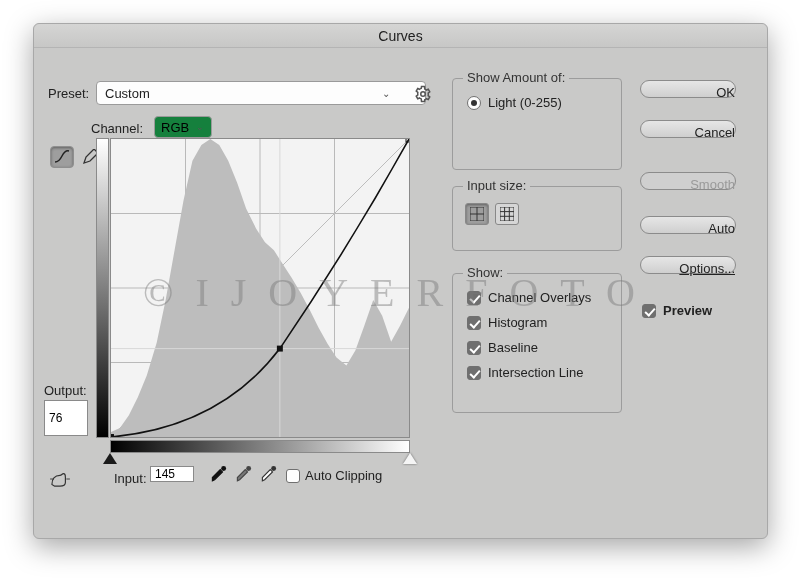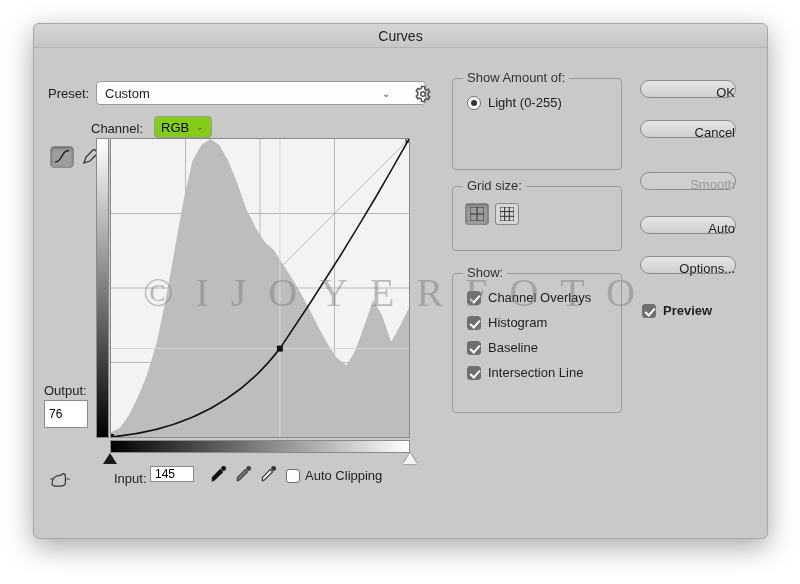--- a/index.html
+++ b/index.html
@@ -46,21 +46,21 @@
   .preset-caret { position: absolute; left: 348px; top: 40px; pointer-events:none; font-size:10px; color:#555;}
   .gear-icon {
     position: absolute; left: 380px; top: 37px;
     width: 18px; height: 18px; color:#555; cursor:pointer;
   }
   
   .channel-label { position: absolute; left: 57px; top: 73px; }
   .channel-select {
     position: absolute; left: 120px; top: 68px;
     width: 58px; height: 22px;
-    background:#84cc16; border:1px solid #9a9a9a; border-radius:4px;
+    background:#15803d; border:1px solid #9a9a9a; border-radius:4px;
     padding:2px 16px 2px 6px; font-size:13px;
     appearance:none; -webkit-appearance:none;
   }
   .channel-caret { position:absolute; left:162px; top:74px; font-size:9px; color:#555; pointer-events:none;}
   
   .tool-btn {
     position:absolute; width:24px; height:22px;
     border:1px solid #8f8f8f; border-radius:4px;
     background:linear-gradient(#d4d4d4,#c0c0c0);
     cursor:pointer; display:flex; align-items:center; justify-content:center;
@@ -91,21 +91,21 @@
     position:absolute; width:0; height:0;
     border-left:7px solid transparent; border-right:7px solid transparent;
     border-bottom:11px solid #222;
     cursor:pointer;
   }
   .slider-black { left:69px; top:405px; border-bottom-color:#1a1a1a;}
   .slider-white { left:369px; top:405px; border-bottom-color:#f5f5f5; filter:drop-shadow(0 0 1px #666);}
   
   .out-label { position:absolute; left:10px; top:335px; font-size:13px; }
   .out-field {
-    position:absolute; left:10px; top:352px; width:44px; height:28px;
+    position:absolute; left:10px; top:352px; width:44px; height:36px;
     background:#fff; border:1px solid #8a8a8a; text-align:left; padding:2px 4px; font-size:12px;
   }
   .in-label { position:absolute; left:80px; top:423px; }
   .in-field {
     position:absolute; left:116px; top:418px; width:44px; height:16px;
     background:#fff; border:1px solid #8a8a8a; padding:2px 4px; font-size:12px;
   }
   
   .eyedropper { position:absolute; top:416px; width:20px; height:20px; cursor:pointer; }
   .ed-b { left:175px; } .ed-g { left:200px; } .ed-w { left:225px; }
@@ -144,21 +144,21 @@
   .sidebtn {
     position:absolute; left:606px; width:96px; height:18px;
     border:1px solid #8b8b8b; border-radius:13px;
     background:linear-gradient(#e6e6e6,#cfcfcf);
     text-align:right; line-height:24px; font-size:13px; color:#222; cursor:pointer;
   }
   .b-ok { top:32px; }
   .b-cancel { top:72px; }
   .b-smooth { top:124px; color:#9a9a9a; background:#cfcfcf; cursor:default; }
   .b-auto { top:168px; }
-  .b-opts { top:208px; }
+  .b-opts { top:208px;text-decoration:underline; }
   .preview-wrap { position:absolute; left:608px; top:255px; display:flex; align-items:center; gap:7px;font-weight:bold;}
   
   .wm {
     position:absolute; left:50%; top:50%; transform:translate(-50%,-50%);
     font-family: Georgia, "Times New Roman", serif;
     font-size:40px; letter-spacing:22px; color:rgba(120,120,120,.45);
     pointer-events:none; user-select:none;
   }
   input, select { font-family:inherit; }
 </style>
@@ -270,21 +270,21 @@
 
     <div class="group group-sa">
       <span class="group-title">Show Amount of:</span>
       <div class="radio-row">
         <span class="radio checked"></span>
         <span>Light  (0-255)</span>
       </div>
     </div>
 
     <div class="group group-grid">
-      <span class="group-title">Grid size:</span>
+      <span class="group-title">Input size:</span>
       <div class="gridsize-btns">
         <div class="gsbtn active">
           <svg width="14" height="14">
               <rect x="0" y="0" width="14" height="14" fill="none" stroke="#333"></rect>
               <line x1="7" y1="0" x2="7" y2="14" stroke="#333"></line>
               <line x1="0" y1="7" x2="14" y2="7" stroke="#333"></line>
             </svg>
         </div>
         <div class="gsbtn">
           <svg width="14" height="14">

